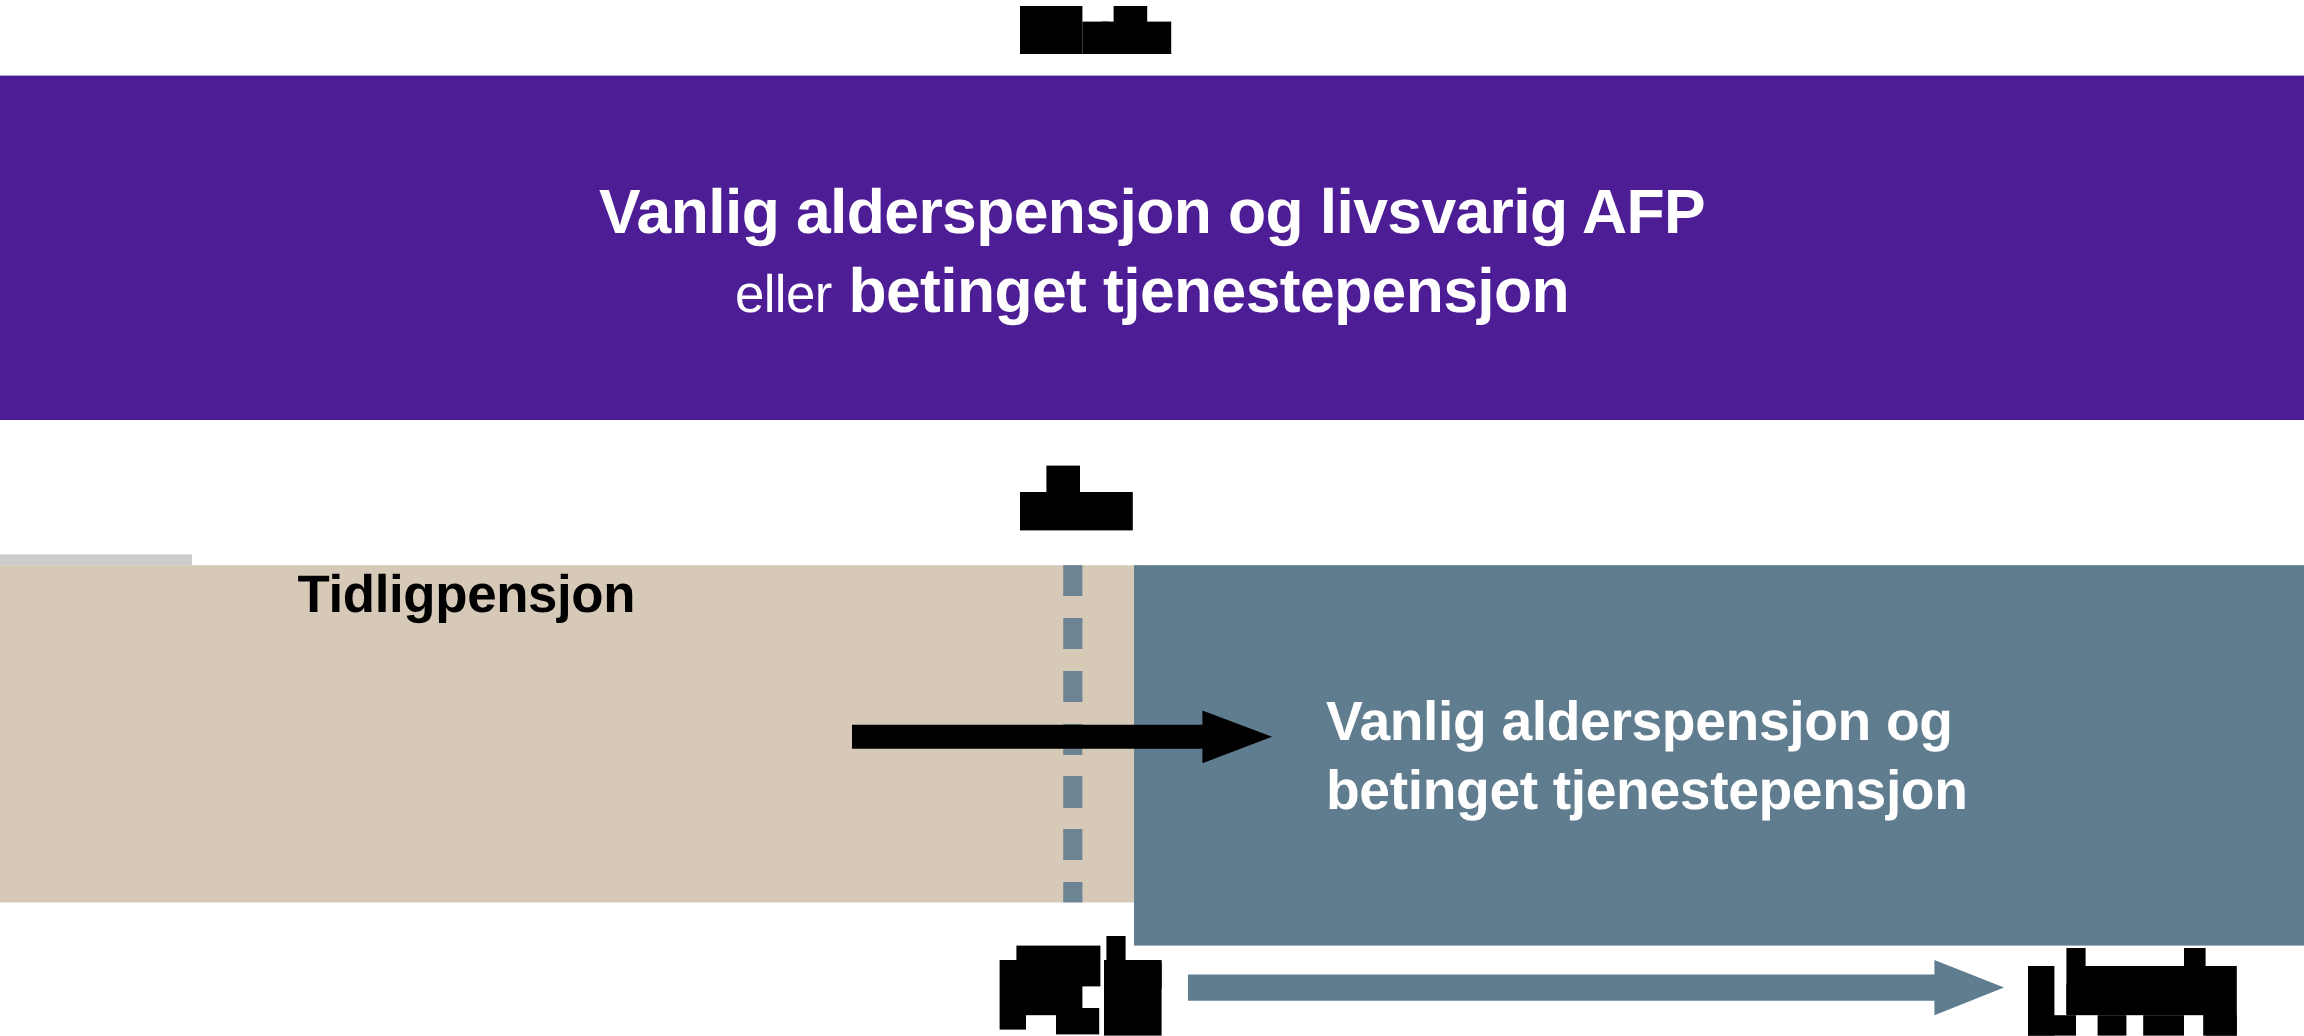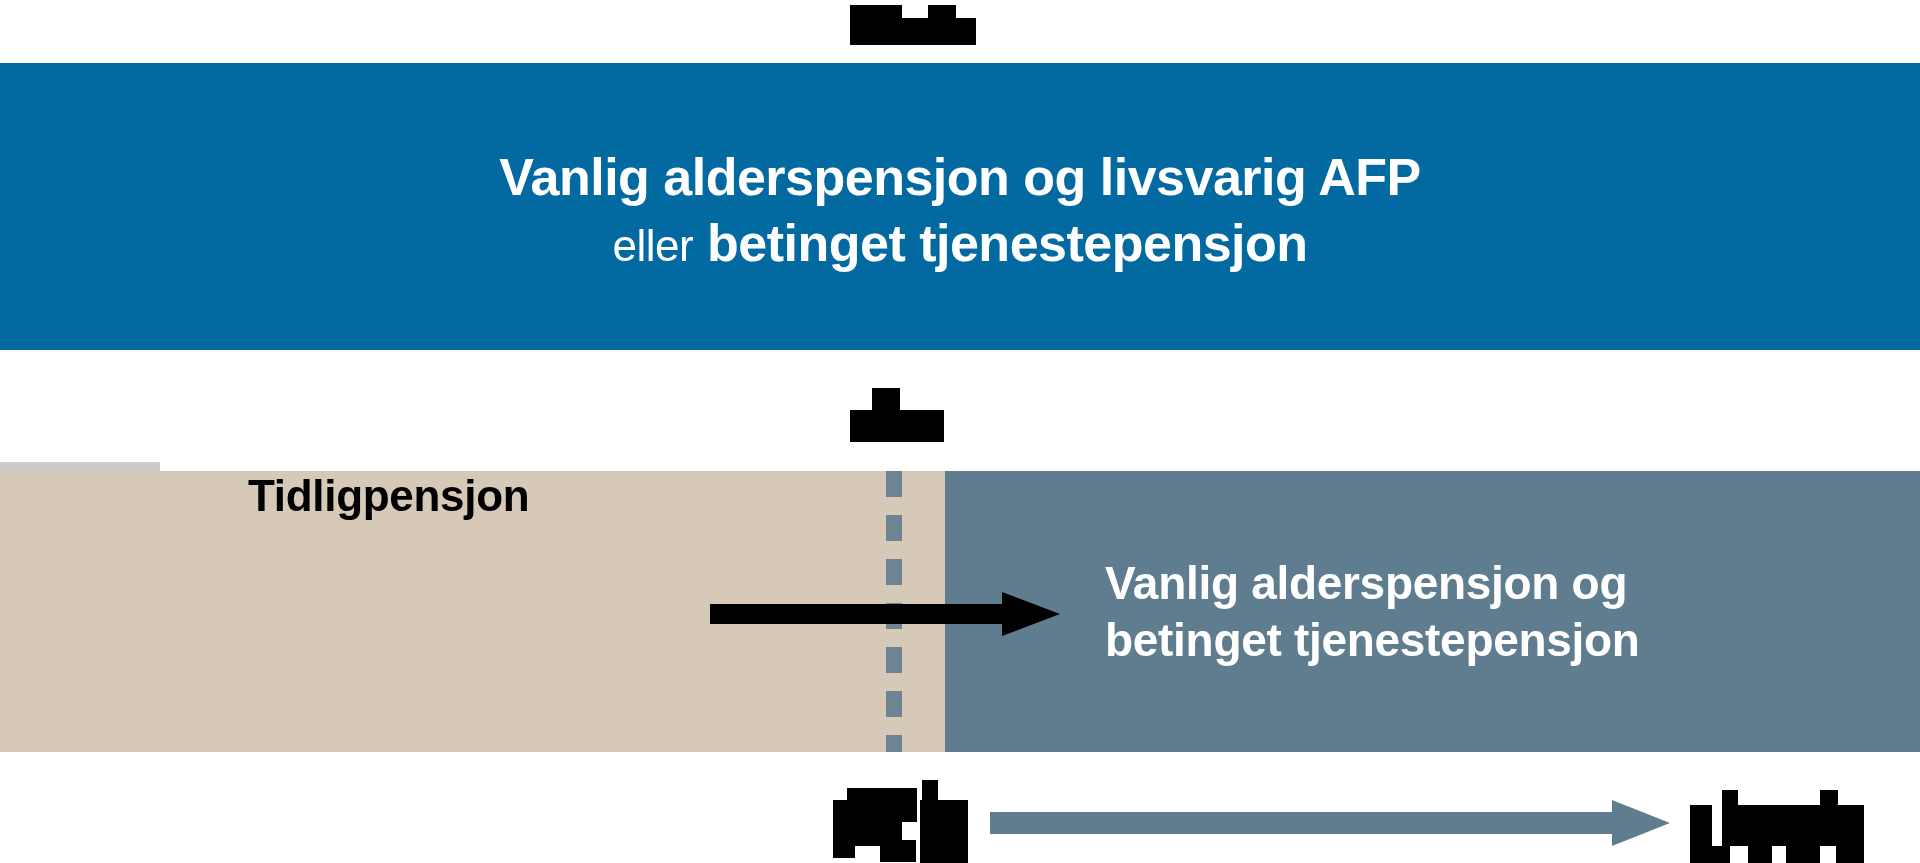--- a/index.html
+++ b/index.html
@@ -61,21 +61,21 @@
   #redaction-br-i { left: 1786px; top: 846px; width: 34px; height: 17px; }
   #redaction-br-j { left: 1838px; top: 846px; width: 26px; height: 17px; }
 
   
   #top-banner {
     position: absolute;
     left: 0;
     top: 63px;
     width: 1920px;
     height: 287px;
-    background: #0369a1;
+    background: #4c1d95;
     display: flex;
     flex-direction: column;
     align-items: center;
     justify-content: center;
     box-sizing: border-box;
     padding-top: 8px;
   }
   #top-banner .line {
     color: #ffffff;
     text-align: center;
@@ -123,21 +123,21 @@
     font-weight: 700;
     letter-spacing: -0.3px;
     margin-left: 248px;
     white-space: nowrap;
   }
   #blue-box {
     position: absolute;
     left: 945px;
     top: 471px;
     width: 975px;
-    height: 281px;
+    height: 317px;
     background: #5F7D8F;
     display: flex;
     flex-direction: column;
     justify-content: center;
   }
   #blue-box .box-line {
     color: #ffffff;
     font-size: 46px;
     font-weight: 700;
     letter-spacing: -0.3px;

